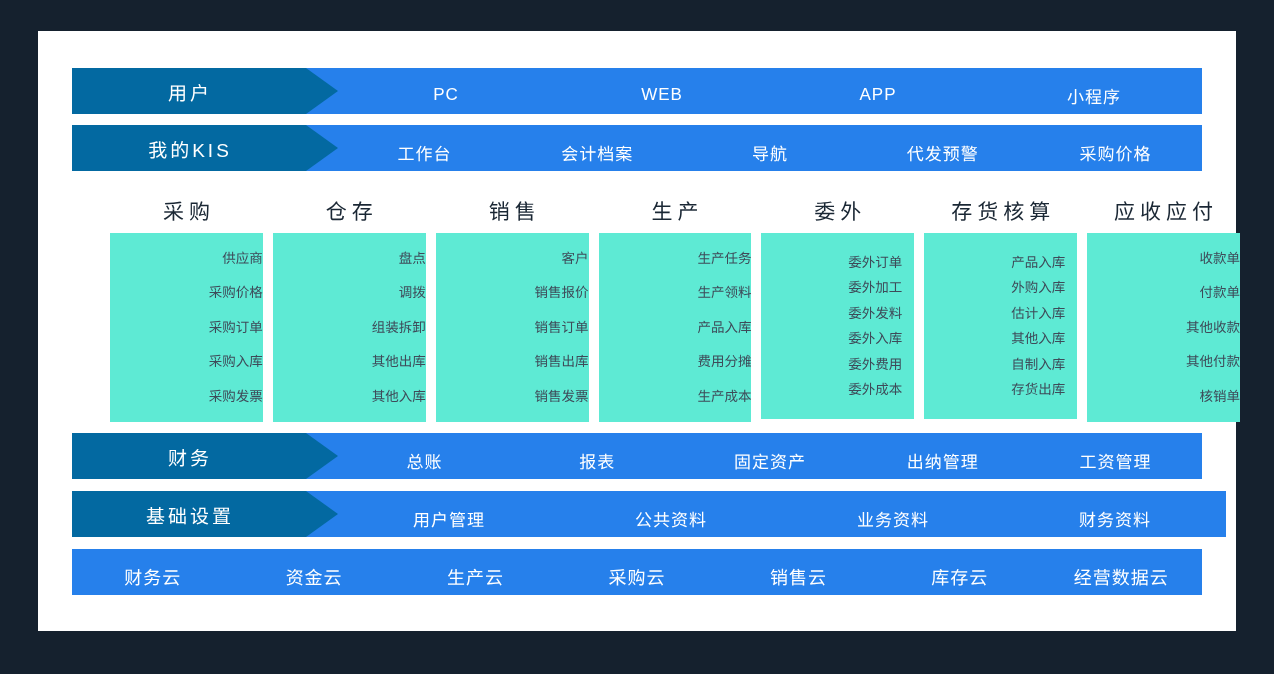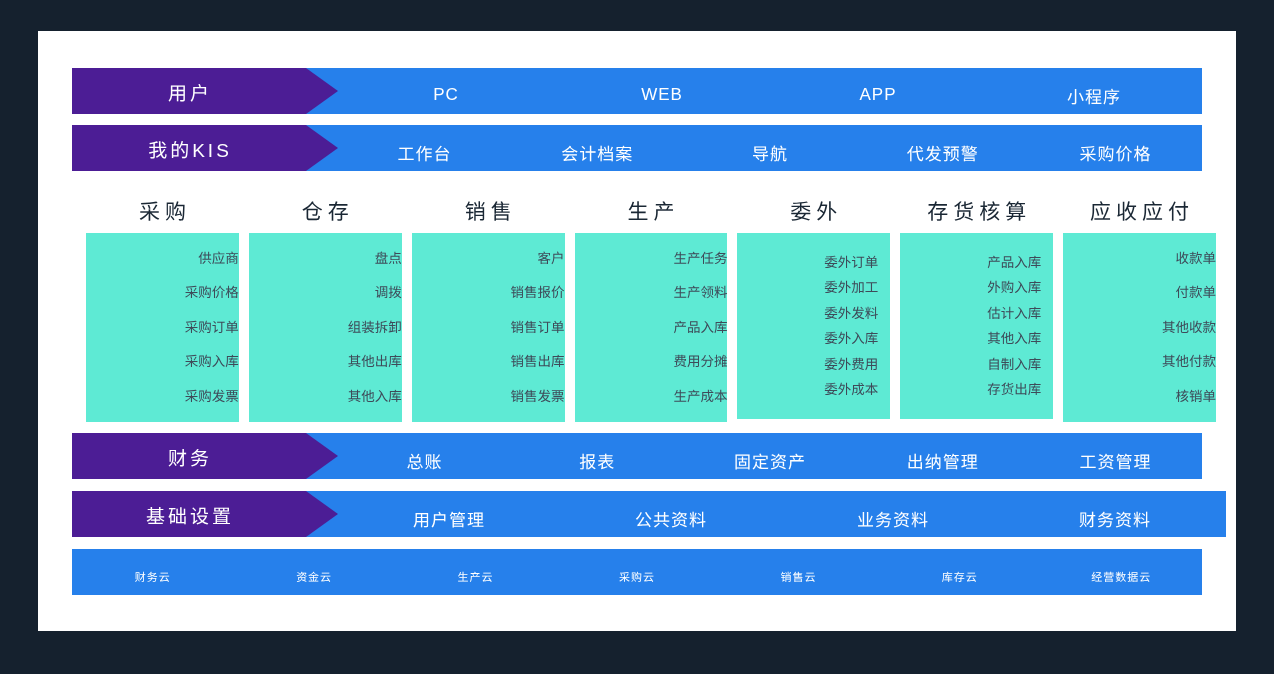--- a/index.html
+++ b/index.html
@@ -21,21 +21,21 @@
   
   .bar{
     position:absolute;left:34px;width:1130px;height:46px;
     background:#2680eb;
     display:flex;align-items:center;
   }
   .bar.plain{background:#2680eb;}
 
   .bar .chev{
     position:absolute;left:0;top:0;height:46px;width:266px;
-    background:#4c1d95;
+    background:#0369a1;
     -webkit-clip-path:polygon(0 0,234px 0,266px 23px,234px 46px,0 46px);
     clip-path:polygon(0 0,234px 0,266px 23px,234px 46px,0 46px);
     display:flex;align-items:center;justify-content:center;
     box-sizing:border-box;padding-right:30px;
   }
   .bar .chev .lbl{
     color:#ffffff;font-size:19px;letter-spacing:3px;
     white-space:nowrap;
   }
 
@@ -45,31 +45,31 @@
   }
   .bar .items .cell{
     flex:1 1 0;
     text-align:center;
     color:#ffffff;font-size:17px;letter-spacing:1px;
     white-space:nowrap;
   }
 
   
   .bar.plain .items{left:0;}
-  .bar.plain .items .cell{font-size:11px;letter-spacing:1px;}
+  .bar.plain .items .cell{font-size:18px;letter-spacing:1px;}
 
   #bar-user     {top:37px;}
   #bar-kis      {top:94px;}
   #bar-finance  {top:402px;}
   #bar-basic    {top:460px;padding-left:24px;}
   #bar-cloud    {top:518px;}
 
   
   .modules{
-    position:absolute;left:20px;top:160px;width:1130px;height:228px;
+    position:absolute;left:44px;top:160px;width:1130px;height:228px;
     display:flex;gap:10px;padding-left:28px;
   }
   .col{flex:1 1 0;display:flex;flex-direction:column;}
   .col-title{
     height:42px;line-height:42px;text-align:center;
     color:#1a2734;font-size:21px;letter-spacing:5px;
     text-indent:5px;white-space:nowrap;
   }
   .col-card{
     flex:1 1 auto;background:#5eead4;

